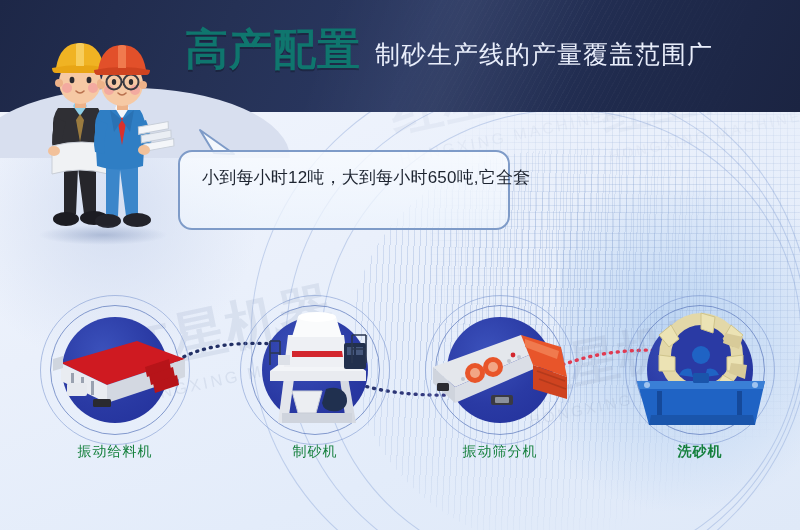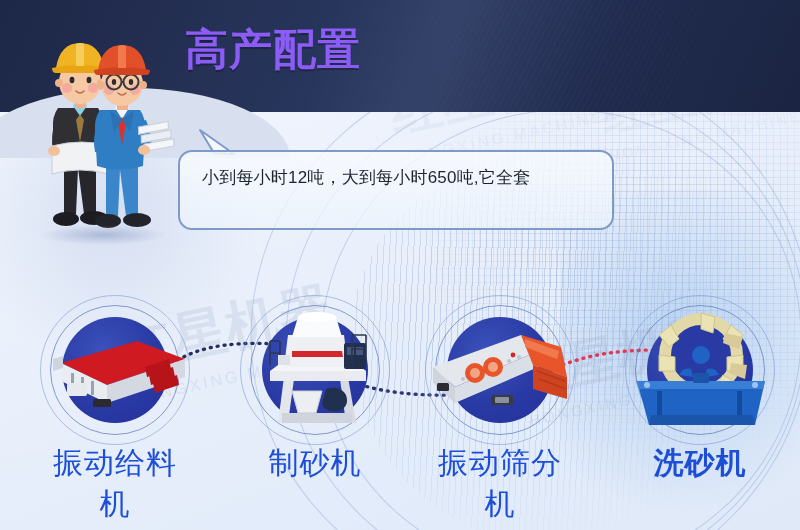--- a/index.html
+++ b/index.html
@@ -41,48 +41,48 @@
   .header .sheen{position:absolute;left:0;top:0;width:100%;height:100%;
     background:linear-gradient(108deg,rgba(255,255,255,0) 40%,rgba(255,255,255,.055) 56%,rgba(255,255,255,0) 72%);}
   .header .sheen2{position:absolute;left:0;top:0;width:100%;height:100%;
     background:repeating-linear-gradient(118deg,rgba(255,255,255,.030) 0 1px,transparent 1px 5px);
     -webkit-mask-image:linear-gradient(100deg,transparent 45%,#000 70%,transparent 96%);
             mask-image:linear-gradient(100deg,transparent 45%,#000 70%,transparent 96%);}
   .header-curve{position:absolute;left:-30px;top:88px;width:320px;height:70px;
     background:#d8dfef;border-radius:50% 50% 0 0 / 100% 100% 0 0;}
 
   .title-main{position:absolute;left:185px;top:28px;
-    font-size:43px;font-weight:bold;color:#8b5cf6;letter-spacing:1px;line-height:1;
+    font-size:43px;font-weight:bold;color:#0f766e;letter-spacing:1px;line-height:1;
     text-shadow:0 2px 0 rgba(0,0,0,.25);text-align:right;}
   .title-sub{position:absolute;left:375px;top:42px;
     font-size:25px;color:#e9eefb;letter-spacing:1px;line-height:1;}
 
   
   .people{position:absolute;left:18px;top:18px;width:170px;height:230px;}
   .shadow-ell{position:absolute;left:20px;top:207px;width:130px;height:20px;
     background:radial-gradient(ellipse,rgba(120,140,180,.45),rgba(120,140,180,0) 70%);border-radius:50%;}
 
   
-  .bubble{position:absolute;left:178px;top:150px;width:436px;height:80px;
+  .bubble{position:absolute;left:178px;top:150px;width:332px;height:80px;
     border:2px solid #7e9bc8;border-radius:14px;
     background:linear-gradient(180deg,rgba(248,251,255,.82),rgba(237,244,253,.70));
     box-sizing:border-box;}
   .bubble-txt{position:absolute;left:22px;top:11px;width:356px;
     font-size:17px;line-height:29px;color:#1d2430;letter-spacing:.2px;}
   .bubble-tail{position:absolute;left:198px;top:126px;width:38px;height:30px;}
 
   
   .node{position:absolute;width:150px;height:150px;}
   .ring-fill{position:absolute;left:22px;top:22px;width:106px;height:106px;border-radius:50%;
     background:radial-gradient(circle at 38% 32%,#3b51bb 0%,#2a3aa4 55%,#22309a 100%);}
   .ring{position:absolute;border-radius:50%;border:1px solid rgba(96,124,190,.75);}
   .r1{left:10px;top:10px;width:128px;height:128px;}
   .r2{left:0px;top:0px;width:148px;height:148px;border-color:rgba(120,148,205,.55);}
   .node-label{position:absolute;top:148px;left:0;width:150px;text-align:center;
-    font-size:30px;color:#1d4ed8;letter-spacing:1px;}
+    font-size:14px;color:#15803d;letter-spacing:1px;}
 
   .conn{position:absolute;height:40px;}
 
   
   .wm{position:absolute;color:rgba(150,165,195,.20);font-weight:bold;
       transform:rotate(-12deg);pointer-events:none;white-space:nowrap;}
   .wm .sm{display:block;font-size:.30em;letter-spacing:3px;font-weight:normal;margin-top:2px;}
 </style>
 </head>
 <body>
@@ -115,20 +115,21 @@
     <span class="sm">HONGXING MACHINERY</span>
   </div>
 
   <div class="header">
     <div class="sheen"></div>
     <div class="sheen2"></div>
   </div>
   <div class="header-curve"></div>
 
   <div class="title-main">高产配置</div>
+  <div class="title-sub">制砂生产线的产量覆盖范围广</div>
 
   <div class="people">
     <div class="shadow-ell"></div>
     <svg width="170" height="230" viewBox="0 0 170 230">
 
       <g>
 
         <path d="M46 140 L46 196 L58 196 L60 150 L66 196 L78 196 L78 140 Z" fill="#26262b"></path>
 
         <ellipse cx="48" cy="201" rx="13" ry="7" fill="#1c1c22"></ellipse>

